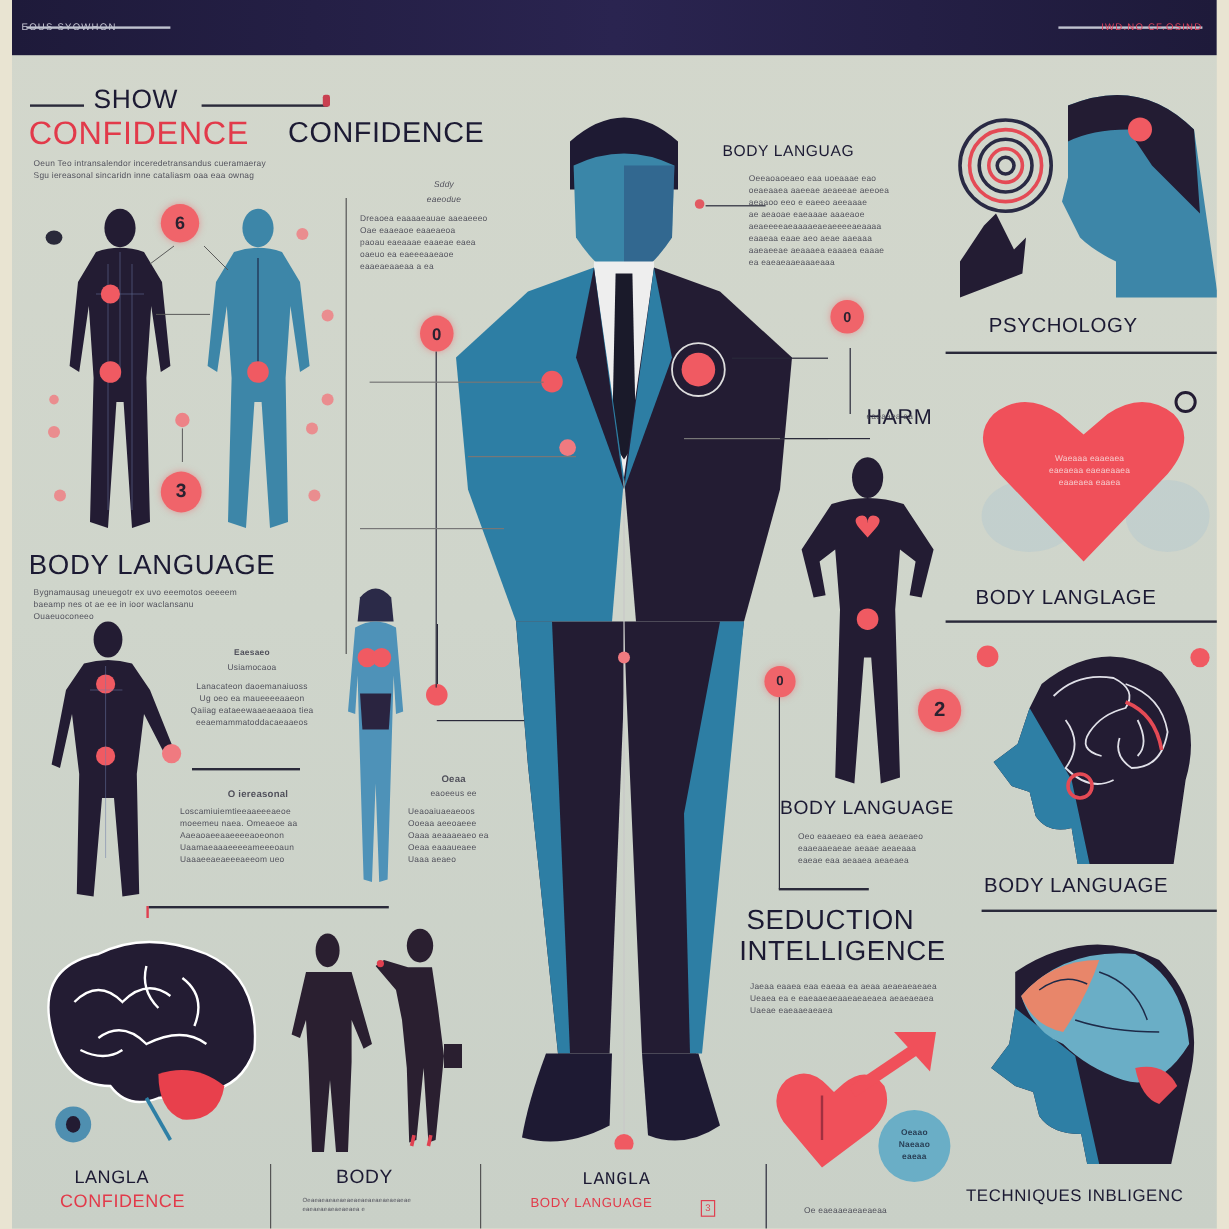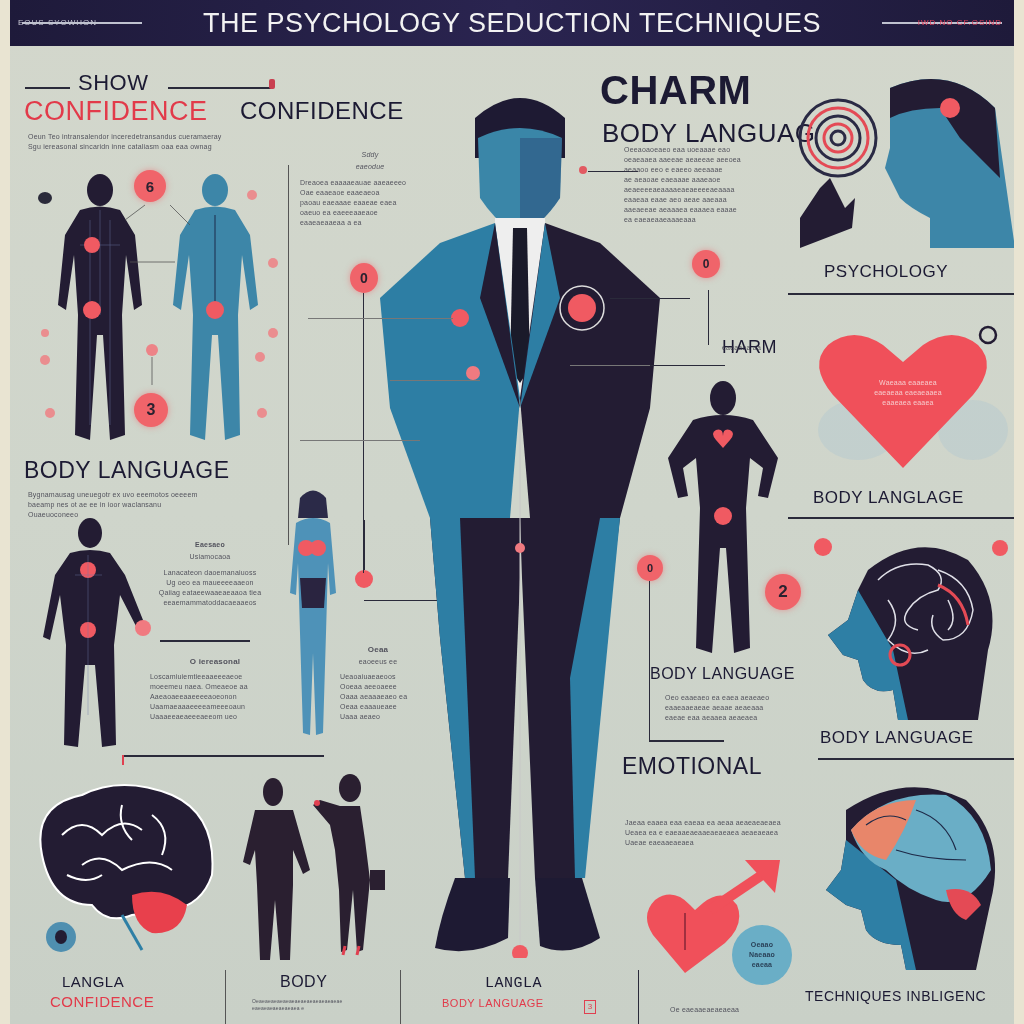--- a/index.html
+++ b/index.html
@@ -40,21 +40,20 @@
   svg { display: block; }
 </style>
 </head>
 <body>
 
 <div class="poster">
 
   <div class="header">
     <div class="tag-left">EOUS SYOWHON</div>
     <div class="rule" style="left:12px;"></div>
-    <div class="title">THE PSYCHOLOGY SEDUCTION TECHNIQUES</div>
     <div class="rule" style="right:12px;"></div>
     <div class="tag-right">IWD.NO CF.OSIND</div>
   </div>
 
   <div class="line" style="left:15px;top:87px;width:45px;height:2px;"></div>
   <div class="abs heading" style="left:68px;top:70px;font-size:22px;">SHOW</div>
   <div class="line" style="left:158px;top:87px;width:105px;height:2px;"></div>
   <div class="dot" style="left:259px;top:79px;width:6px;height:10px;border-radius:2px;background:#c94050;"></div>
   <div class="abs heading red" style="left:14px;top:96px;font-size:27px;">CONFIDENCE</div>
   <div class="abs heading" style="left:230px;top:97px;font-size:24px;font-weight:400;">CONFIDENCE</div>
@@ -205,22 +204,21 @@
     </svg>
   </div>
 
   <div class="line" style="left:578px;top:171px;width:50px;height:1px;"></div>
   <div class="line" style="left:298px;top:318px;width:145px;height:1px;background:#777;"></div>
   <div class="line" style="left:380px;top:380px;width:90px;height:1px;background:#777;"></div>
   <div class="line" style="left:290px;top:440px;width:120px;height:1px;background:#777;"></div>
   <div class="line" style="left:560px;top:365px;width:120px;height:1px;background:#777;"></div>
   <div class="line" style="left:600px;top:298px;width:80px;height:1px;"></div>
 
-  <div class="abs heading" style="left:590px;top:68px;font-size:40px;font-weight:700;">CHARM</div>
-  <div class="abs heading" style="left:592px;top:118px;font-size:26px;">BODY LANGUAG</div>
+  <div class="abs heading" style="left:592px;top:118px;font-size:13px;">BODY LANGUAG</div>
   <div class="abs body-lines" style="left:614px;top:145px;width:150px;white-space:pre-line;">Oeeaoaoeaeo eaa uoeaaae eao
 oeaeaaea aaeeae aeaeeae aeeoea
 aeaaoo eeo e eaeeo aeeaaae
 ae aeaoae eaeaaae aaaeaoe
 aeaeeeeaeaaaaeaeaeeeeaeaaaa
 eaaeaa eaae aeo aeae aaeaaa
 aaeaeeae aeaaaea eaaaea eaaae
 ea eaeaeaaeaaaeaaa</div>
   <div class="num-badge" style="left:682px;top:250px;width:28px;height:28px;font-size:12px;">0</div>
 
@@ -293,21 +291,22 @@
         <path d="M70 70 Q85 90 70 110 Q90 130 110 120"></path>
         <path d="M130 70 Q140 90 130 100"></path>
       </g>
       <path d="M120 55 Q145 65 150 95" stroke="#e44a55" stroke-width="3" fill="none"></path>
       <circle cx="82" cy="125" r="10" fill="none" stroke="#e44a55" stroke-width="3"></circle>
     </svg>
   </div>
   <div class="abs heading" style="left:810px;top:728px;font-size:17px;">BODY LANGUAGE</div>
   <div class="line" style="left:808px;top:758px;width:200px;height:1.5px;"></div>
 
-  <div class="abs heading" style="left:612px;top:753px;font-size:23px;line-height:26px;">EMOTIONAL</div>
+  <div class="abs heading" style="left:612px;top:753px;font-size:23px;line-height:26px;">SEDUCTION</div>
+  <div class="abs heading" style="left:606px;top:779px;font-size:23px;line-height:26px;">INTELLIGENCE</div>
   <div class="abs body-lines" style="left:615px;top:818px;width:180px;white-space:pre-line;">Jaeaa eaaea eaa eaeaa ea aeaa aeaeaeaeaea
 Ueaea ea e eaeaaeaeaaeaeaeaea aeaeaeaea
 Uaeae eaeaaeaeaea</div>
 
   <div class="abs" style="left:635px;top:855px;">
     <svg width="140" height="120" viewBox="0 0 140 120">
       <path d="M40 118 L8 80 Q-5 60 10 45 Q28 32 45 50 L50 55 L58 48 Q78 32 92 50 Q100 70 80 88 Z" fill="#f0505a"></path>
       <line x1="65" y1="55" x2="120" y2="18" stroke="#f0505a" stroke-width="10"></line>
       <path d="M100 5 L135 5 L130 38 Z" fill="#f0505a"></path>
       <line x1="40" y1="58" x2="40" y2="95" stroke="#a03040" stroke-width="2"></line>

